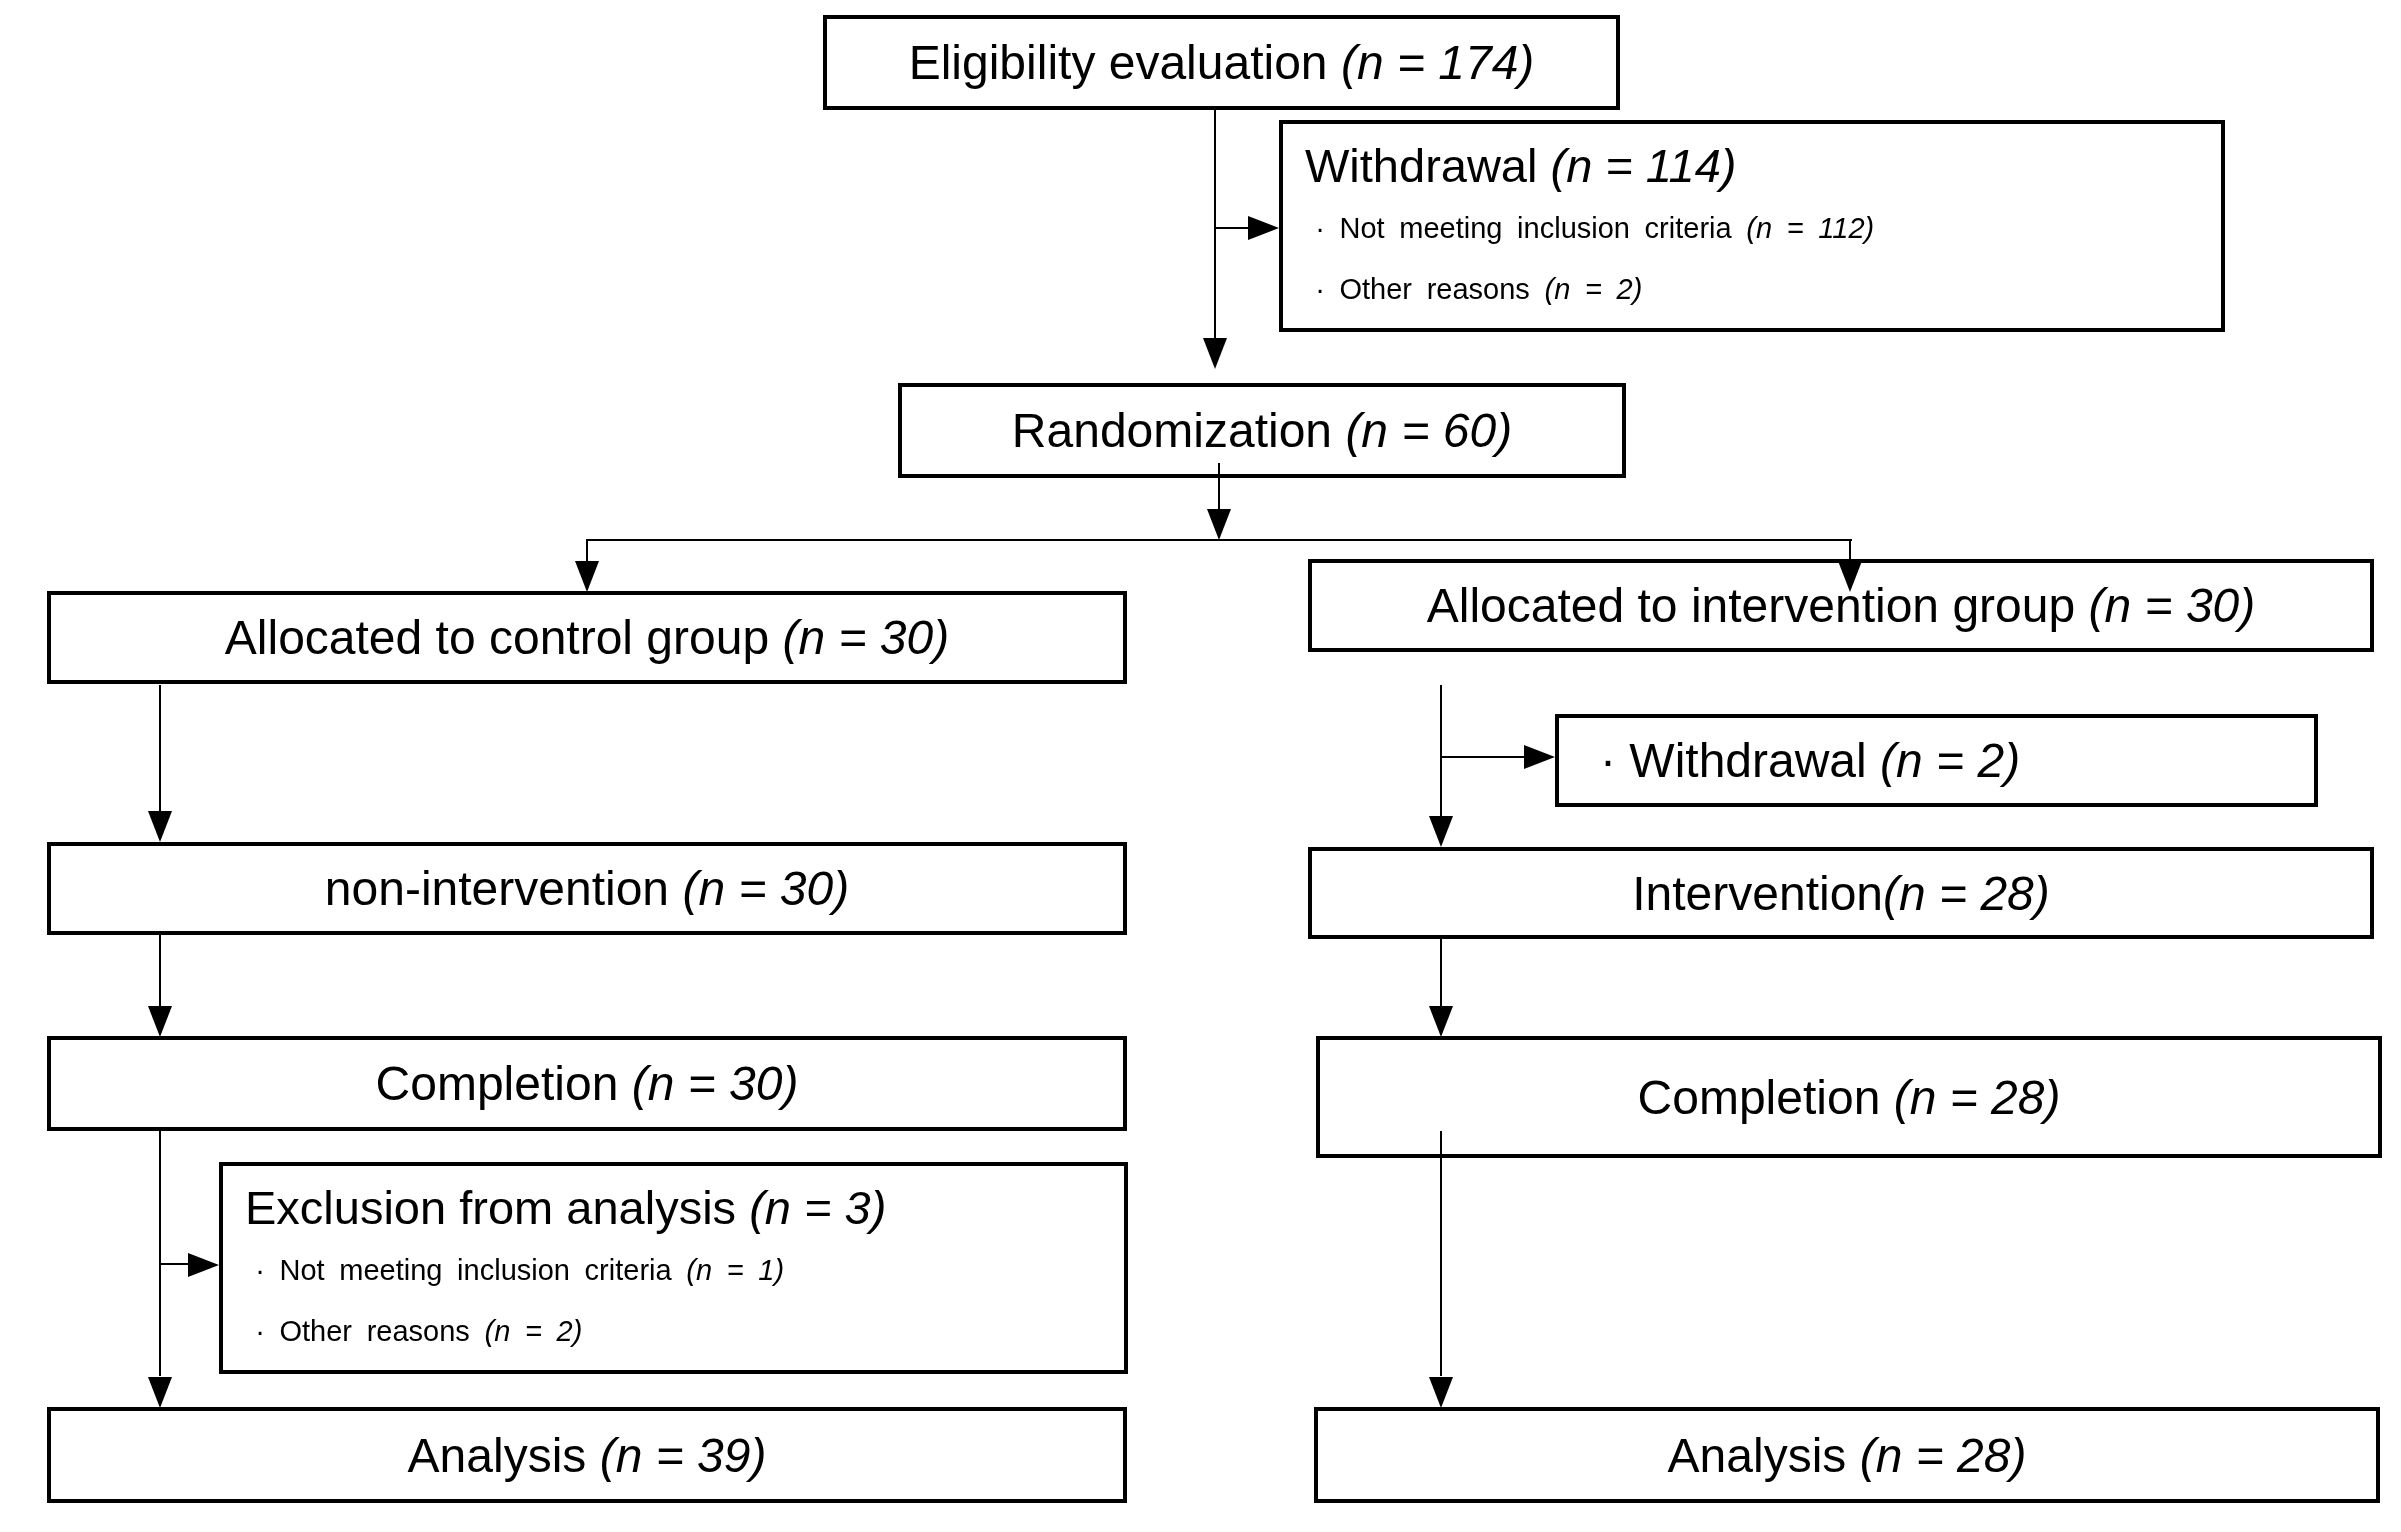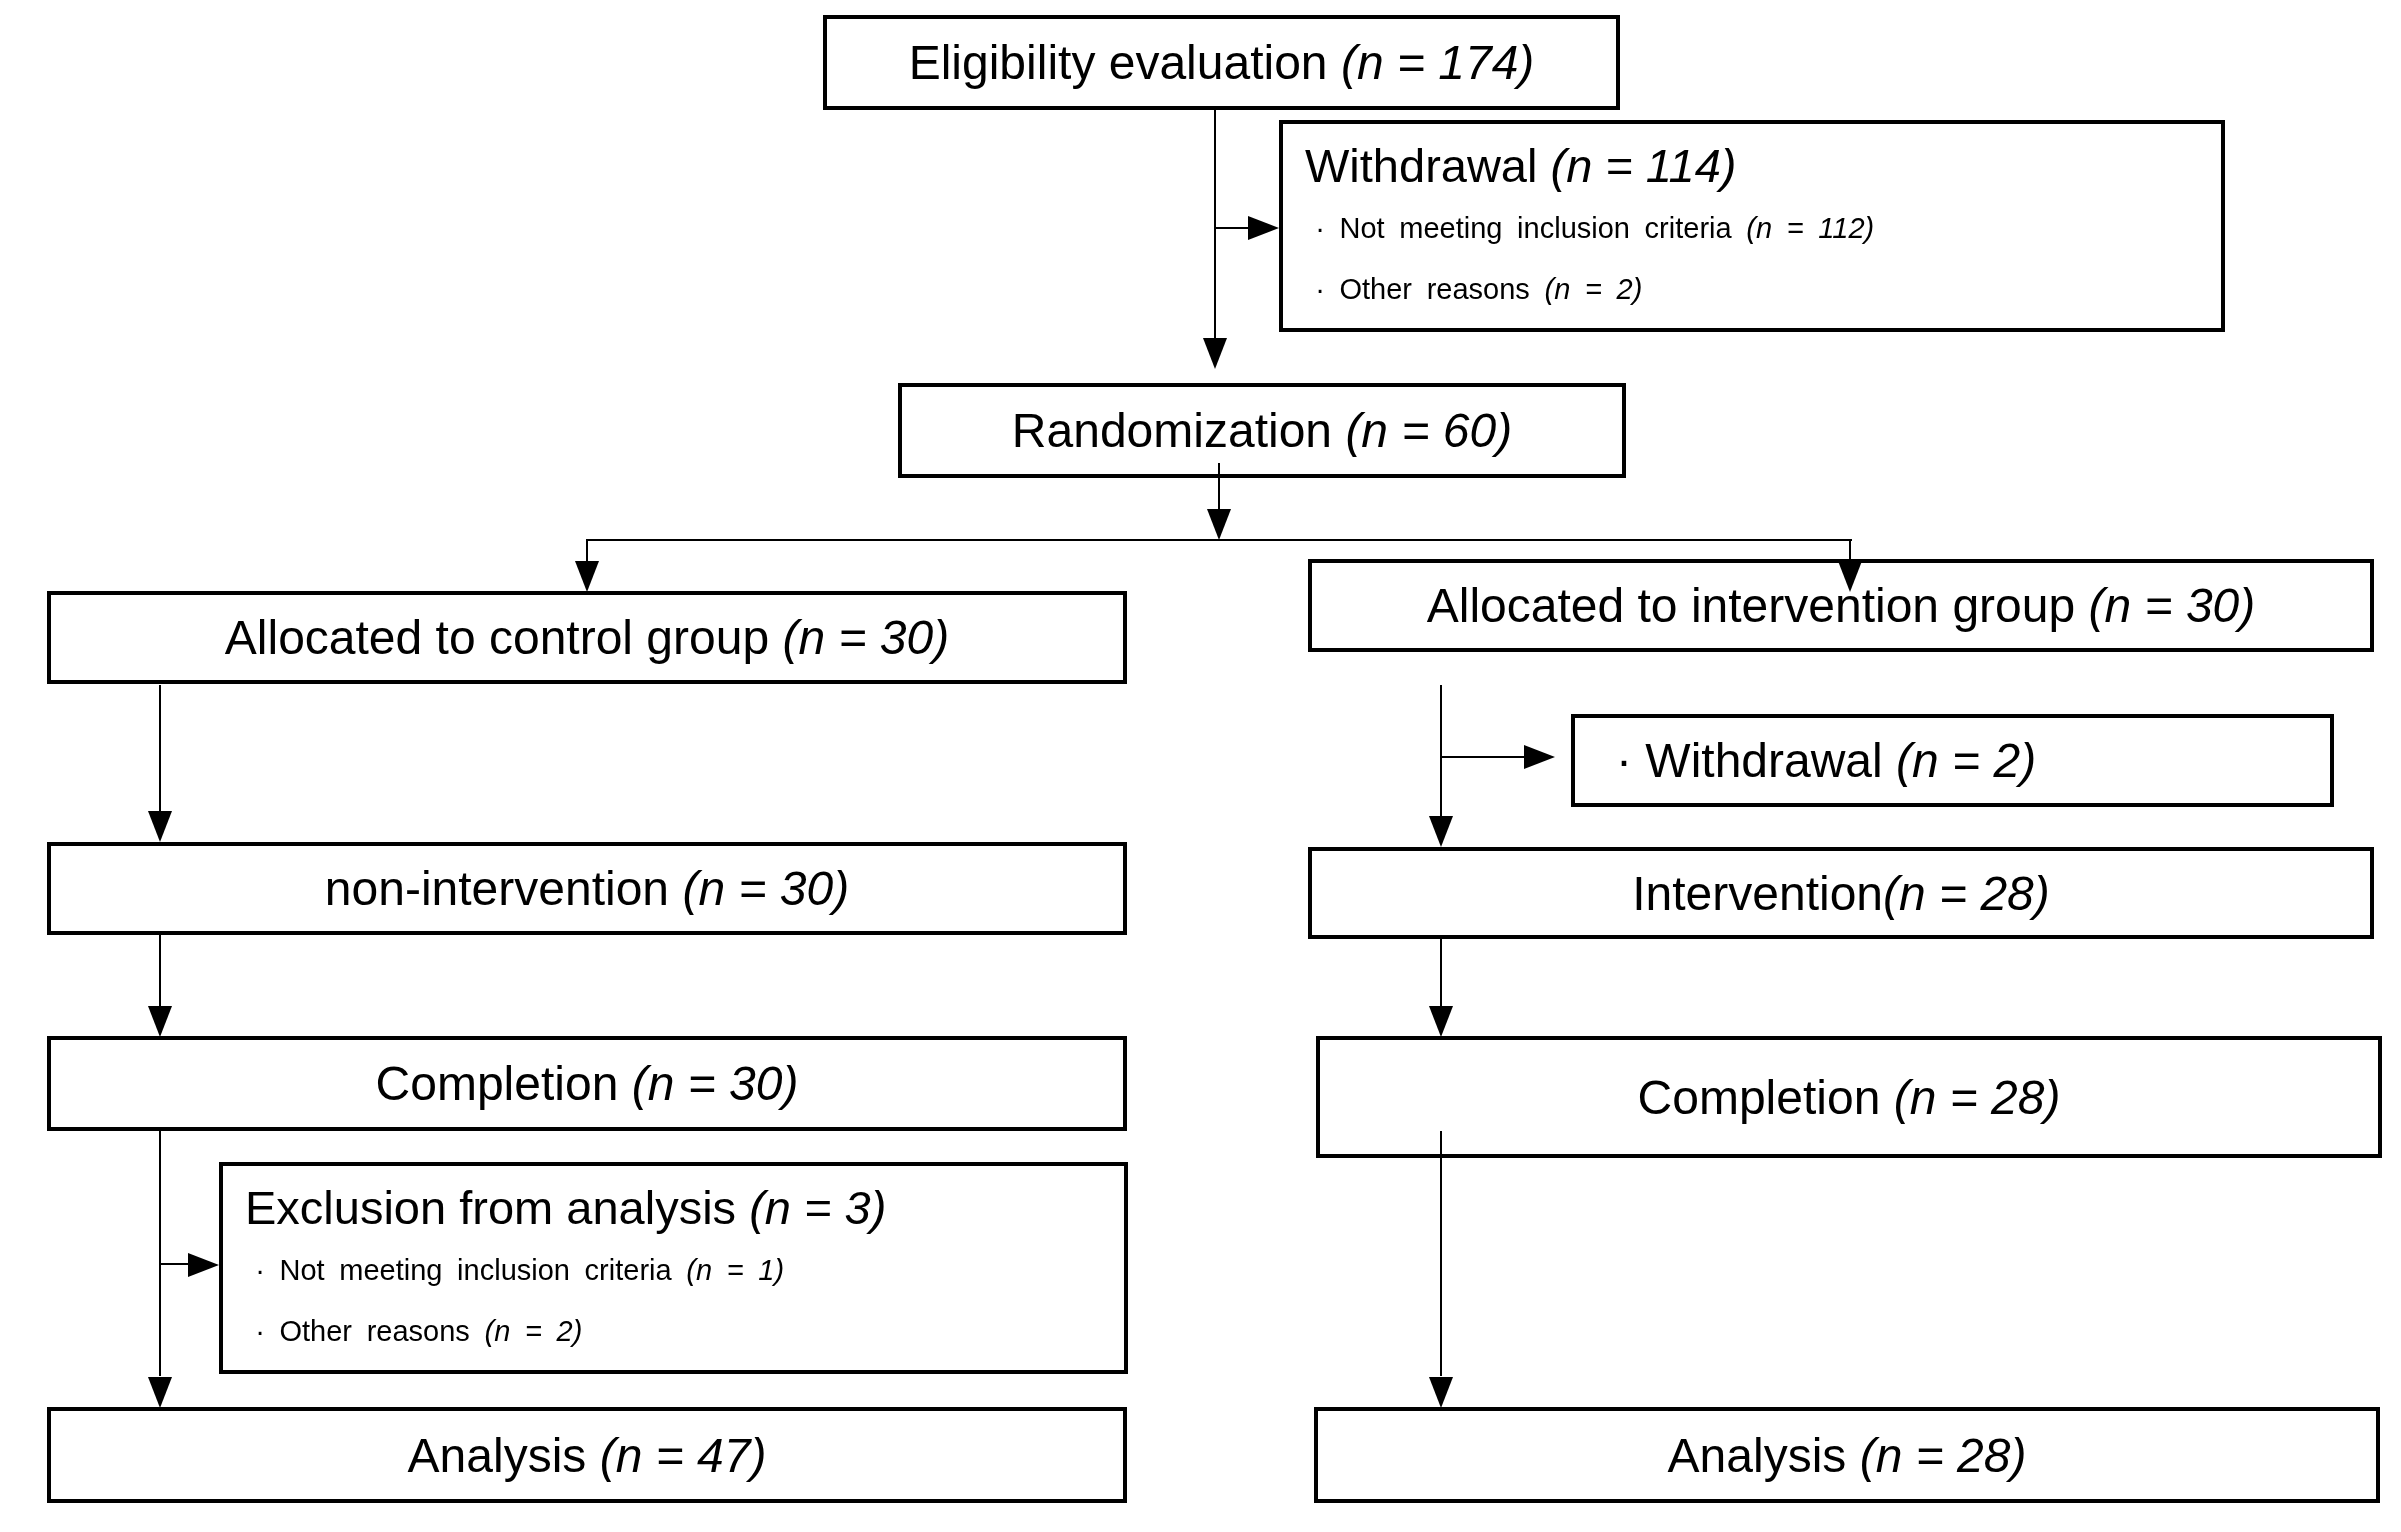--- a/index.html
+++ b/index.html
@@ -26,21 +26,20 @@
     display: flex;
     align-items: center;
     justify-content: center;
     font-size: 48px;
     text-align: center;
     white-space: nowrap;
   }
   .single.leftpad {
     justify-content: flex-start;
     padding-left: 41px;
-    margin-left: 16px;
   }
   .multi {
     padding: 10.2px 14.6px 0 22px;
   }
   .multi .mtitle {
     font-size: 47px;
     line-height: 64px;
     white-space: nowrap;
   }
   .multi .bullet {
@@ -167,21 +166,21 @@
     <span><span>Completion </span><span class="nval">(n = 28)</span></span>
   </div>
 
   <div class="box multi" id="box-exclusion-analysis">
     <div class="mtitle"><span>Exclusion from analysis </span><span class="nval">(n = 3)</span></div>
     <div class="bullet"><span>· Not meeting inclusion criteria </span><span class="nval">(n = 1)</span></div>
     <div class="bullet"><span>· Other reasons </span><span class="nval">(n = 2)</span></div>
   </div>
 
   <div class="box single" id="box-analysis-left">
-    <span><span>Analysis </span><span class="nval">(n = 47)</span></span>
+    <span><span>Analysis </span><span class="nval">(n = 39)</span></span>
   </div>
 
   <div class="box single" id="box-analysis-right">
     <span><span>Analysis </span><span class="nval">(n = 28)</span></span>
   </div>
 
   <div class="vline" id="v-elig-rand"></div>
   <div class="arr-d" id="a-elig-rand"></div>
   <div class="hline" id="h-elig-excl"></div>
   <div class="arr-r" id="a-elig-excl"></div>

